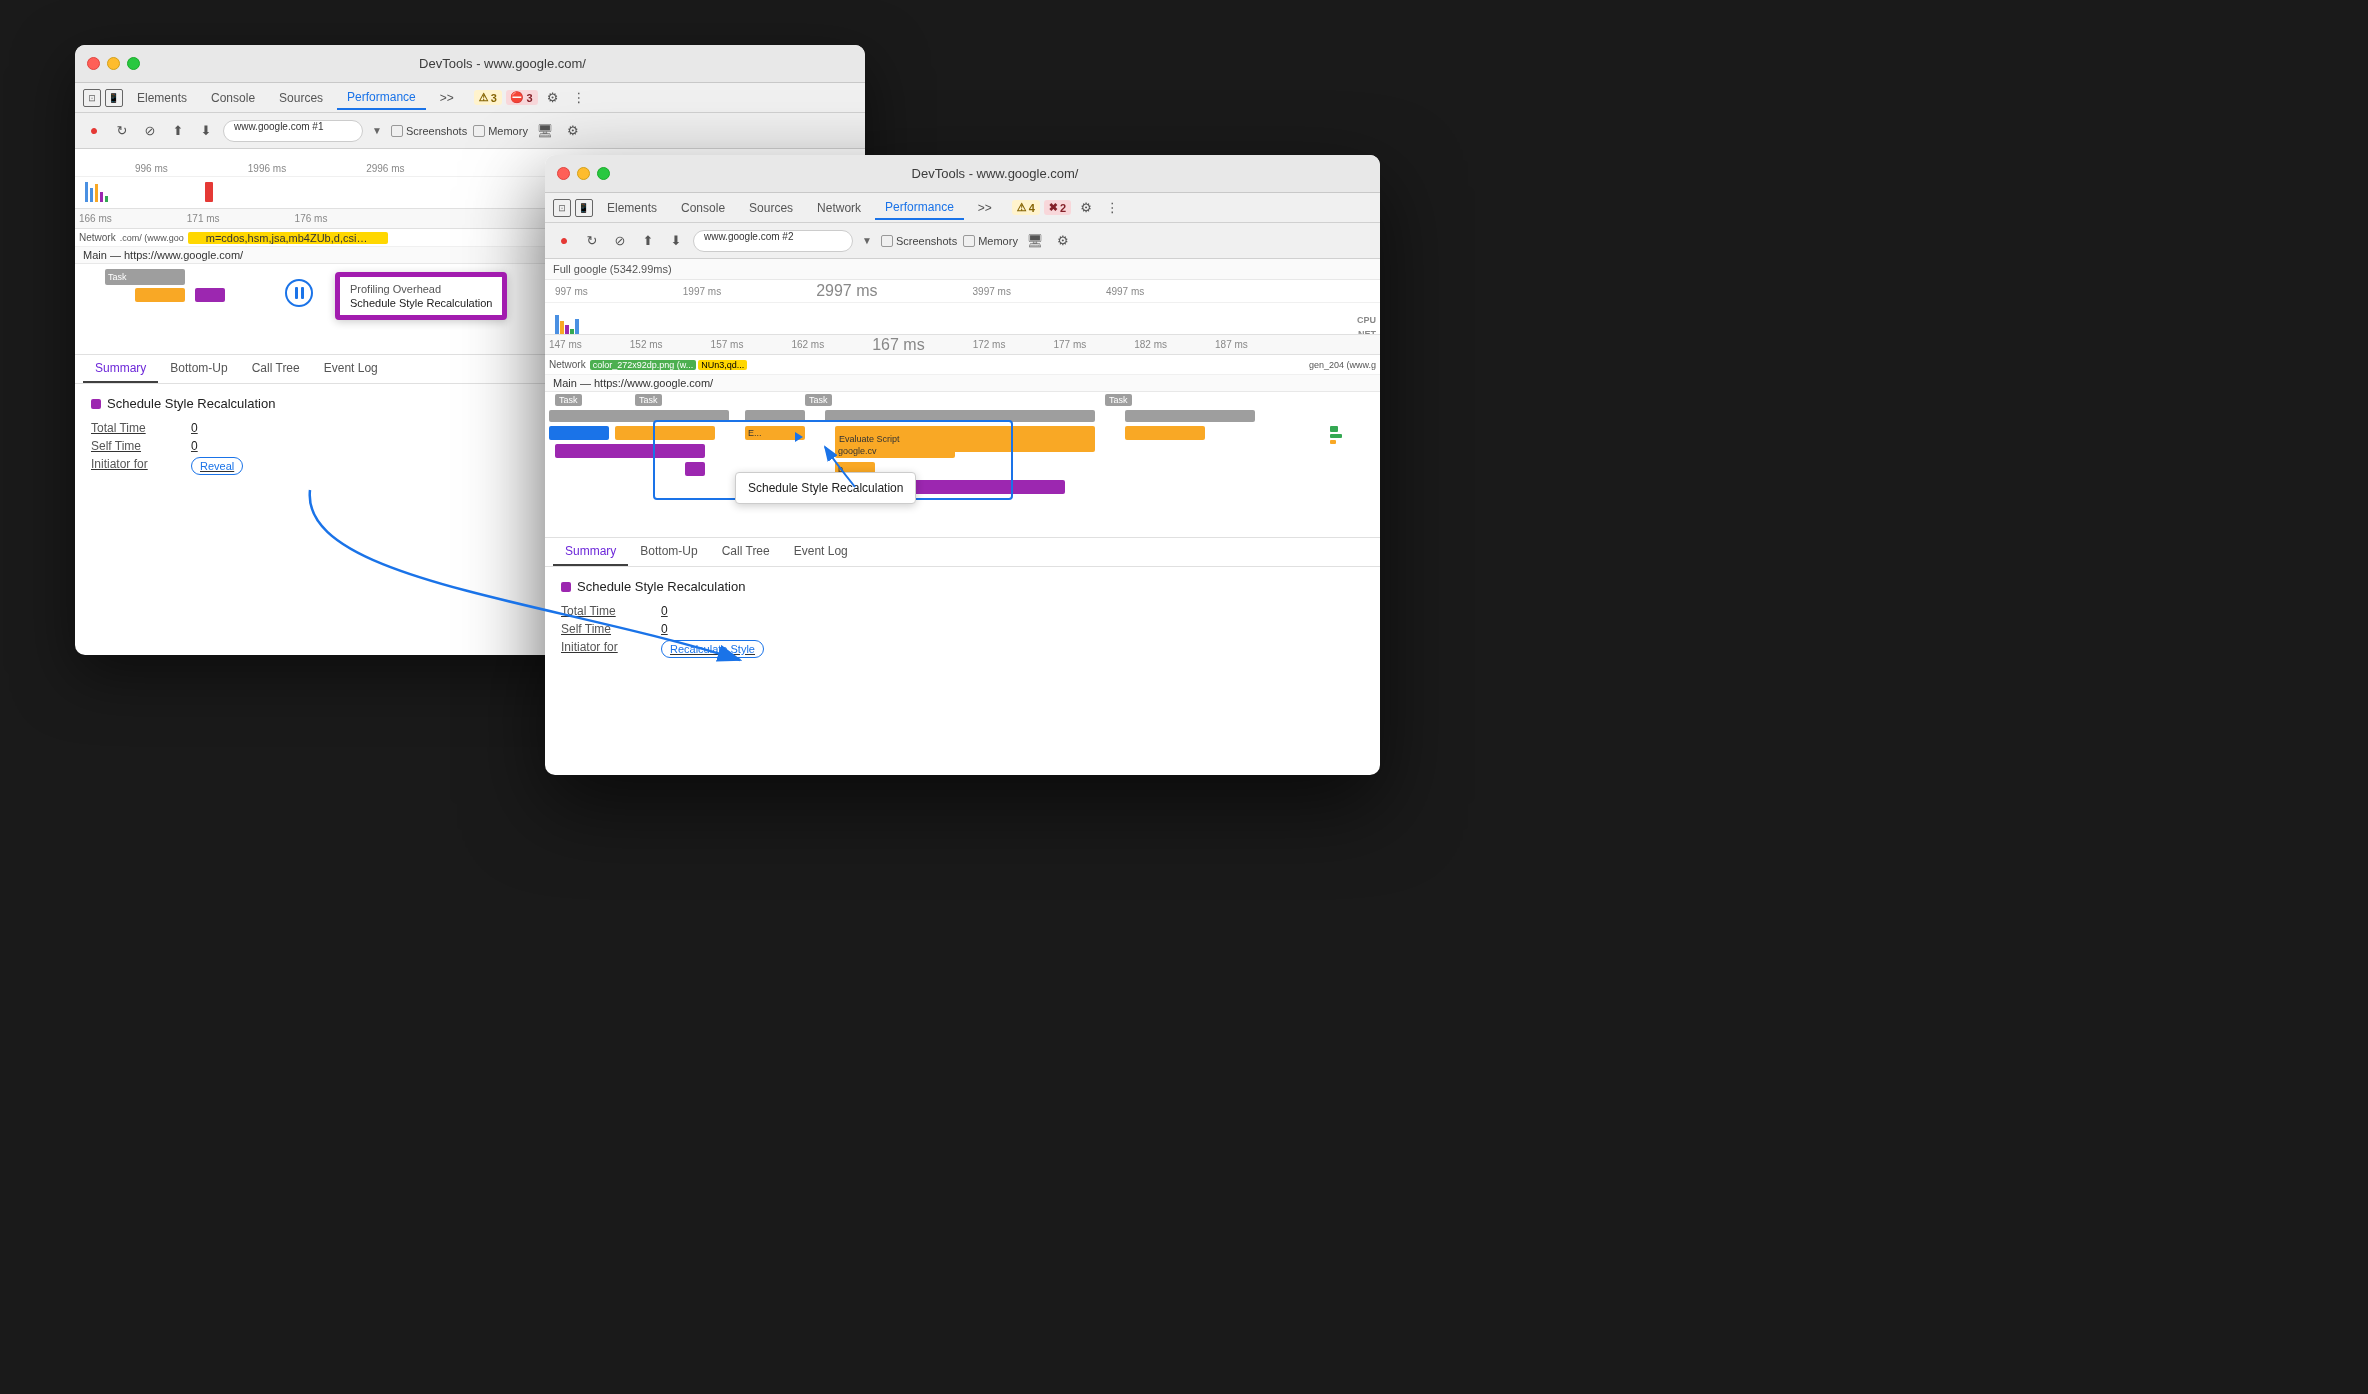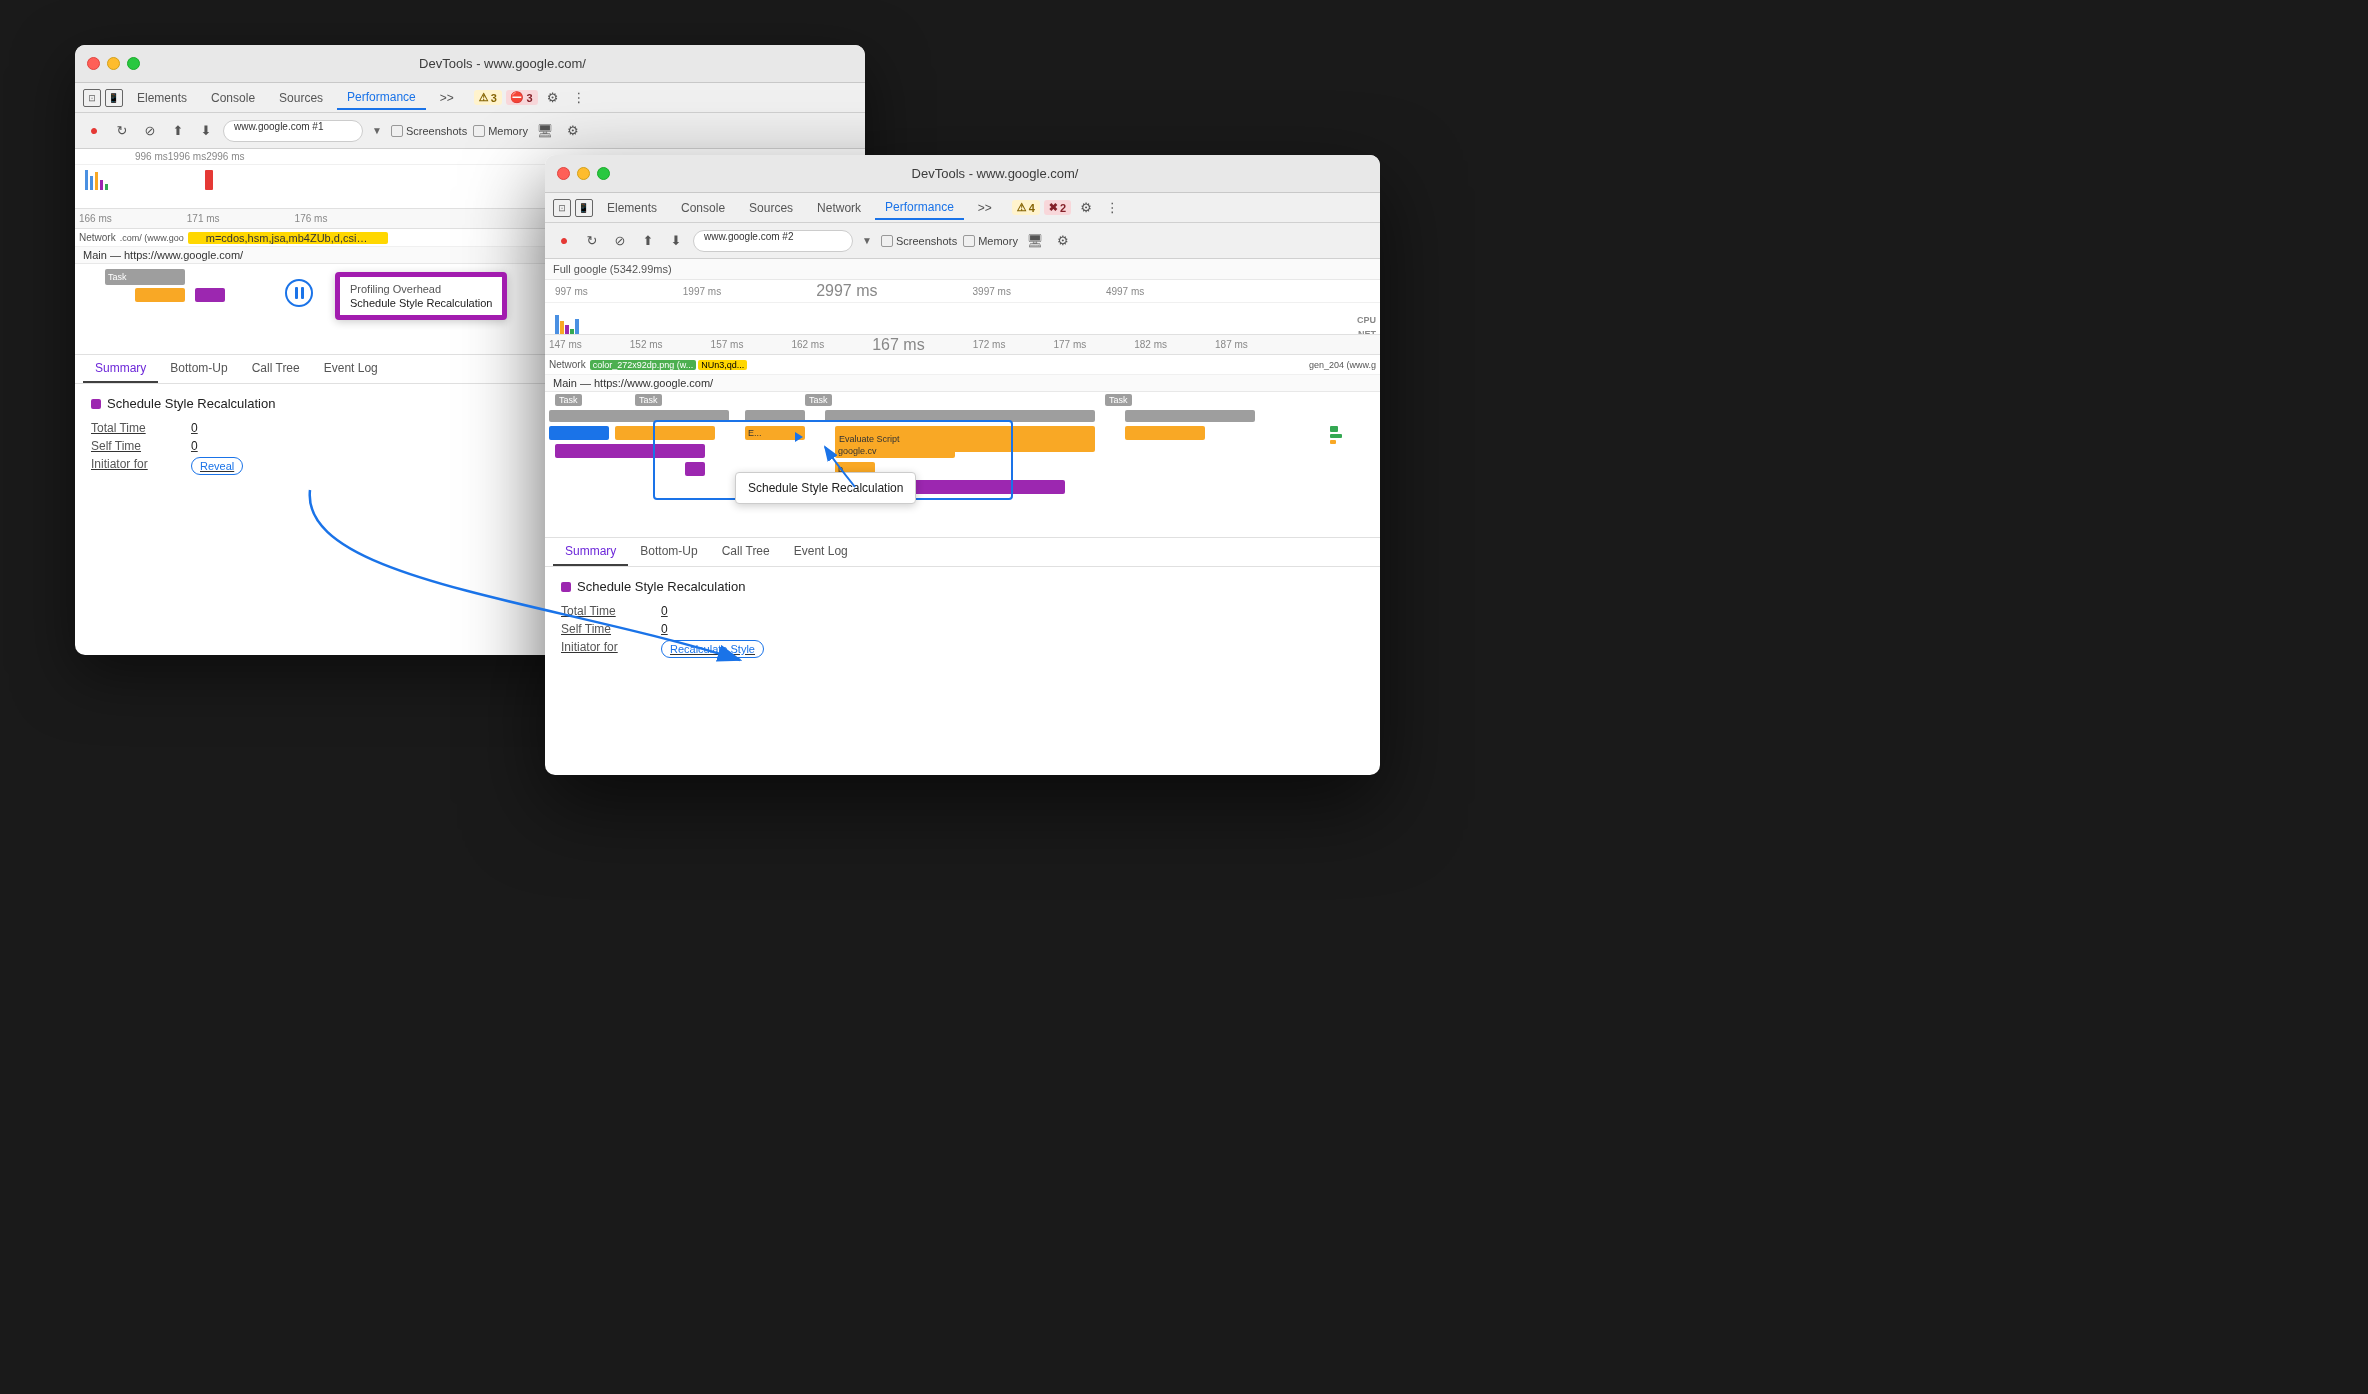--- a/index.html
+++ b/index.html
@@ -450,21 +450,21 @@
     </div>
     <div class="checkbox-group">
       <div class="checkbox"></div>
       <span>Memory</span>
     </div>
     <div class="icon-btn">🖥</div>
     <div class="icon-btn">⚙</div>
   </div>
 
   <div style="height:60px; background:#fff; border-bottom:1px solid #e0e0e0; position:relative; overflow:hidden;">
-    <div style="display:flex; align-items:center; padding:2px 60px; border-bottom:1px solid #f0f0f0;">
+    <div style="display:flex; align-items:center; padding:2px 60px; gap:80px; border-bottom:1px solid #f0f0f0;margin-top:12px;">
       <span class="time-mark">996 ms</span>
       <span class="time-mark">1996 ms</span>
       <span class="time-mark">2996 ms</span>
     </div>
 
     <div style="height:38px; position:relative; background:#fff; padding:4px 0;">
       <div style="position:absolute; left:10px; top:5px; display:flex; gap:2px; align-items:flex-end;">
         <div style="width:3px; height:20px; background:#4a90e2;"></div>
         <div style="width:3px; height:14px; background:#4a90e2;"></div>
         <div style="width:3px; height:18px; background:#f9a825;"></div>

